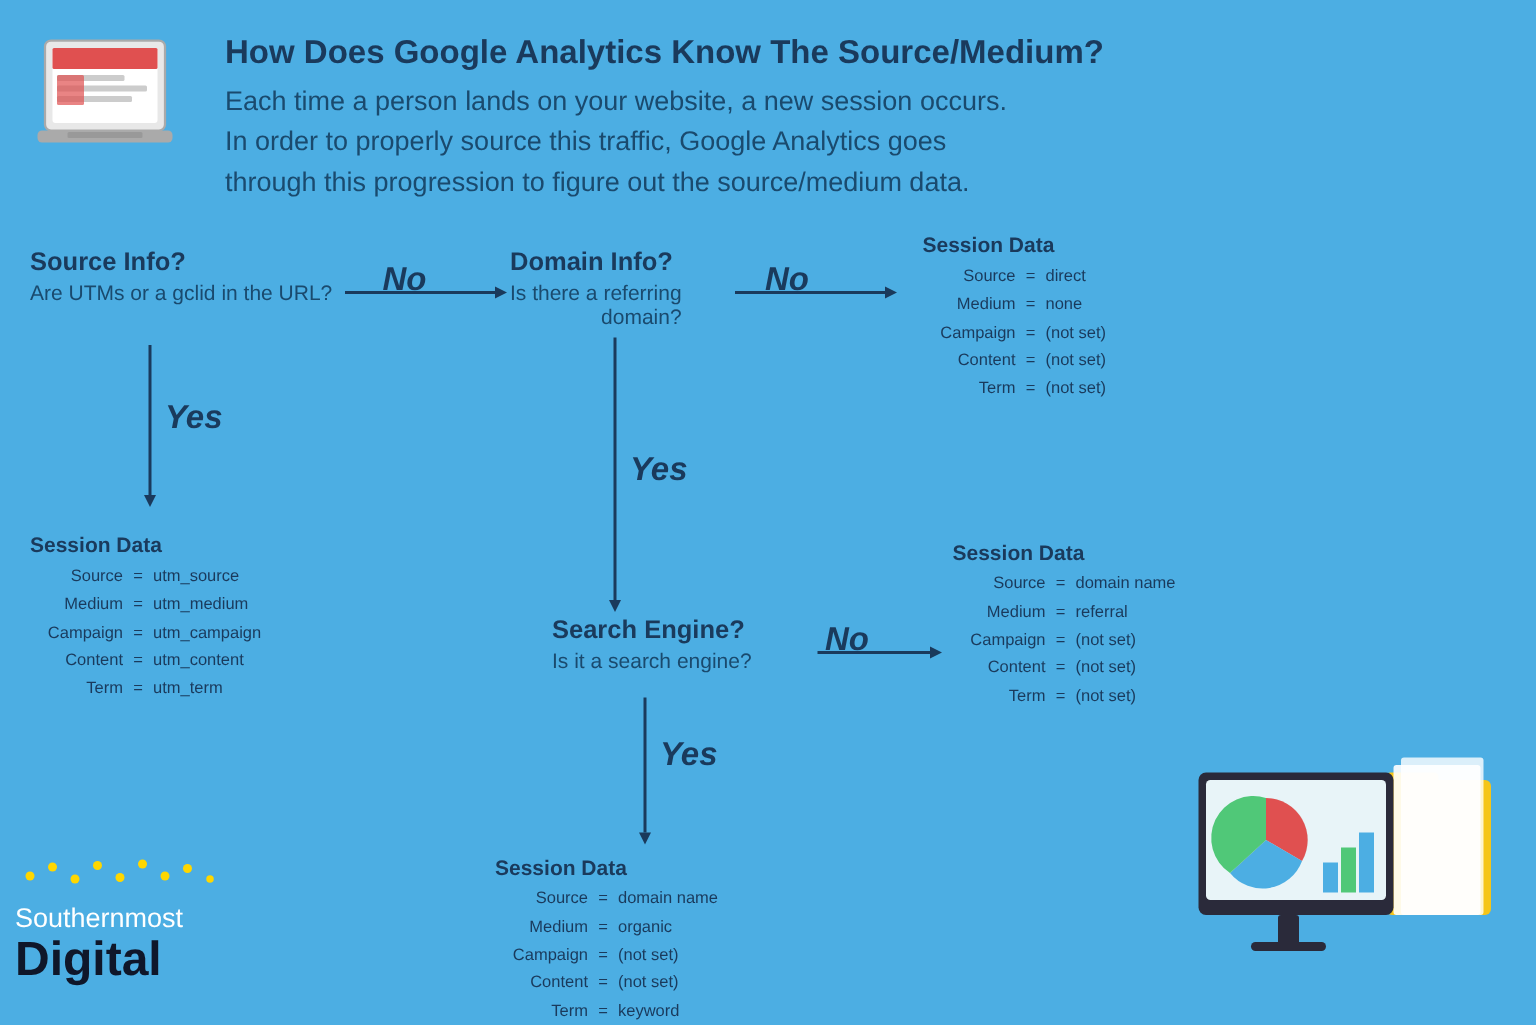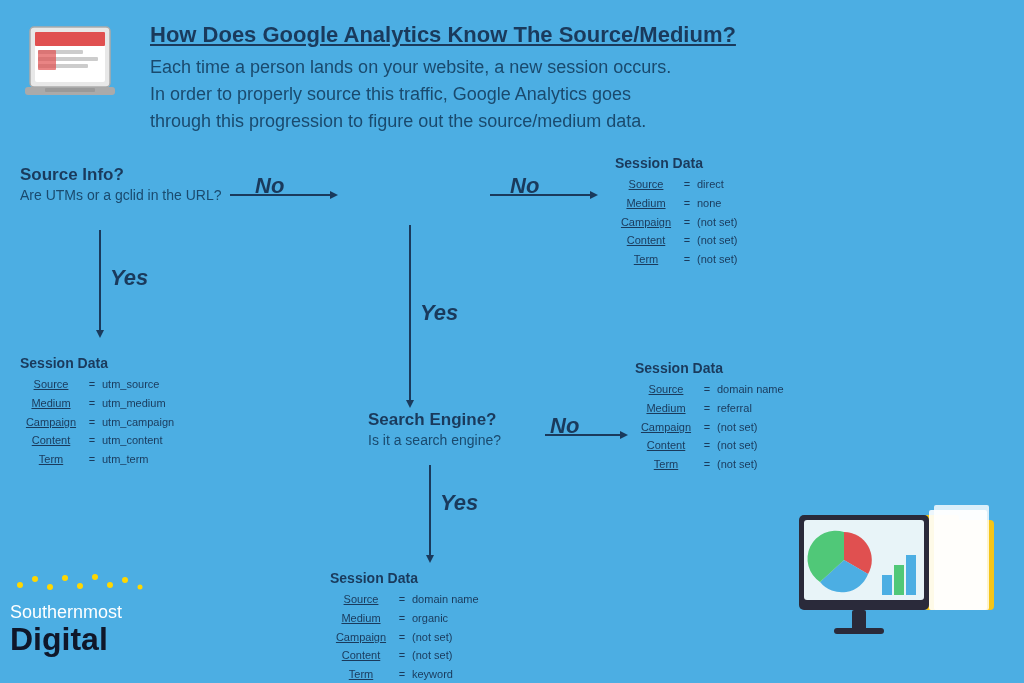--- a/index.html
+++ b/index.html
@@ -31,21 +31,20 @@
     .header-text {
       flex: 1;
     }
 
     .header-title {
       font-size: 22px;
       font-weight: bold;
       color: #1a3a5c;
       margin-bottom: 6px;
       line-height: 1.2;
-      text-decoration: underline;
     }
 
     .header-subtitle {
       font-size: 18px;
       color: #1a4a6e;
       line-height: 1.5;
     }
 
     
     .flowchart {
@@ -93,23 +92,22 @@
       line-height: 1.7;
     }
 
     .session-row {
       display: flex;
       gap: 4px;
     }
 
     .session-key {
       min-width: 62px;
-      text-align: center;
+      text-align: right;
       font-weight: normal;
-      text-decoration: underline;
     }
 
     .session-eq {
       width: 12px;
       text-align: center;
     }
 
     .session-val {
       font-weight: normal;
     }
@@ -216,20 +214,24 @@
     <polygon points="426,410 430,418 434,410" fill="#1a3a5c"></polygon>
   </svg>
 
   <div class="source-info-box" style="left:20px; top:20px;">
     <div class="question-title">Source Info?</div>
     <div class="question-subtitle">Are UTMs or a gclid in the URL?</div>
   </div>
 
   <div class="yn-label" style="left:255px; top:28px;">No</div>
 
+  <div style="position:absolute; left:340px; top:20px;">
+    <div class="question-title">Domain Info?</div>
+    <div class="question-subtitle">Is there a referring<br>domain?</div>
+  </div>
 
   <div class="yn-label" style="left:510px; top:28px;">No</div>
 
   <div class="yn-label" style="left:110px; top:120px;">Yes</div>
 
   <div class="yn-label" style="left:420px; top:155px;">Yes</div>
 
   <div class="session-box" style="left:20px; top:210px;">
     <div class="session-title">Session Data</div>
     <div class="session-table">

